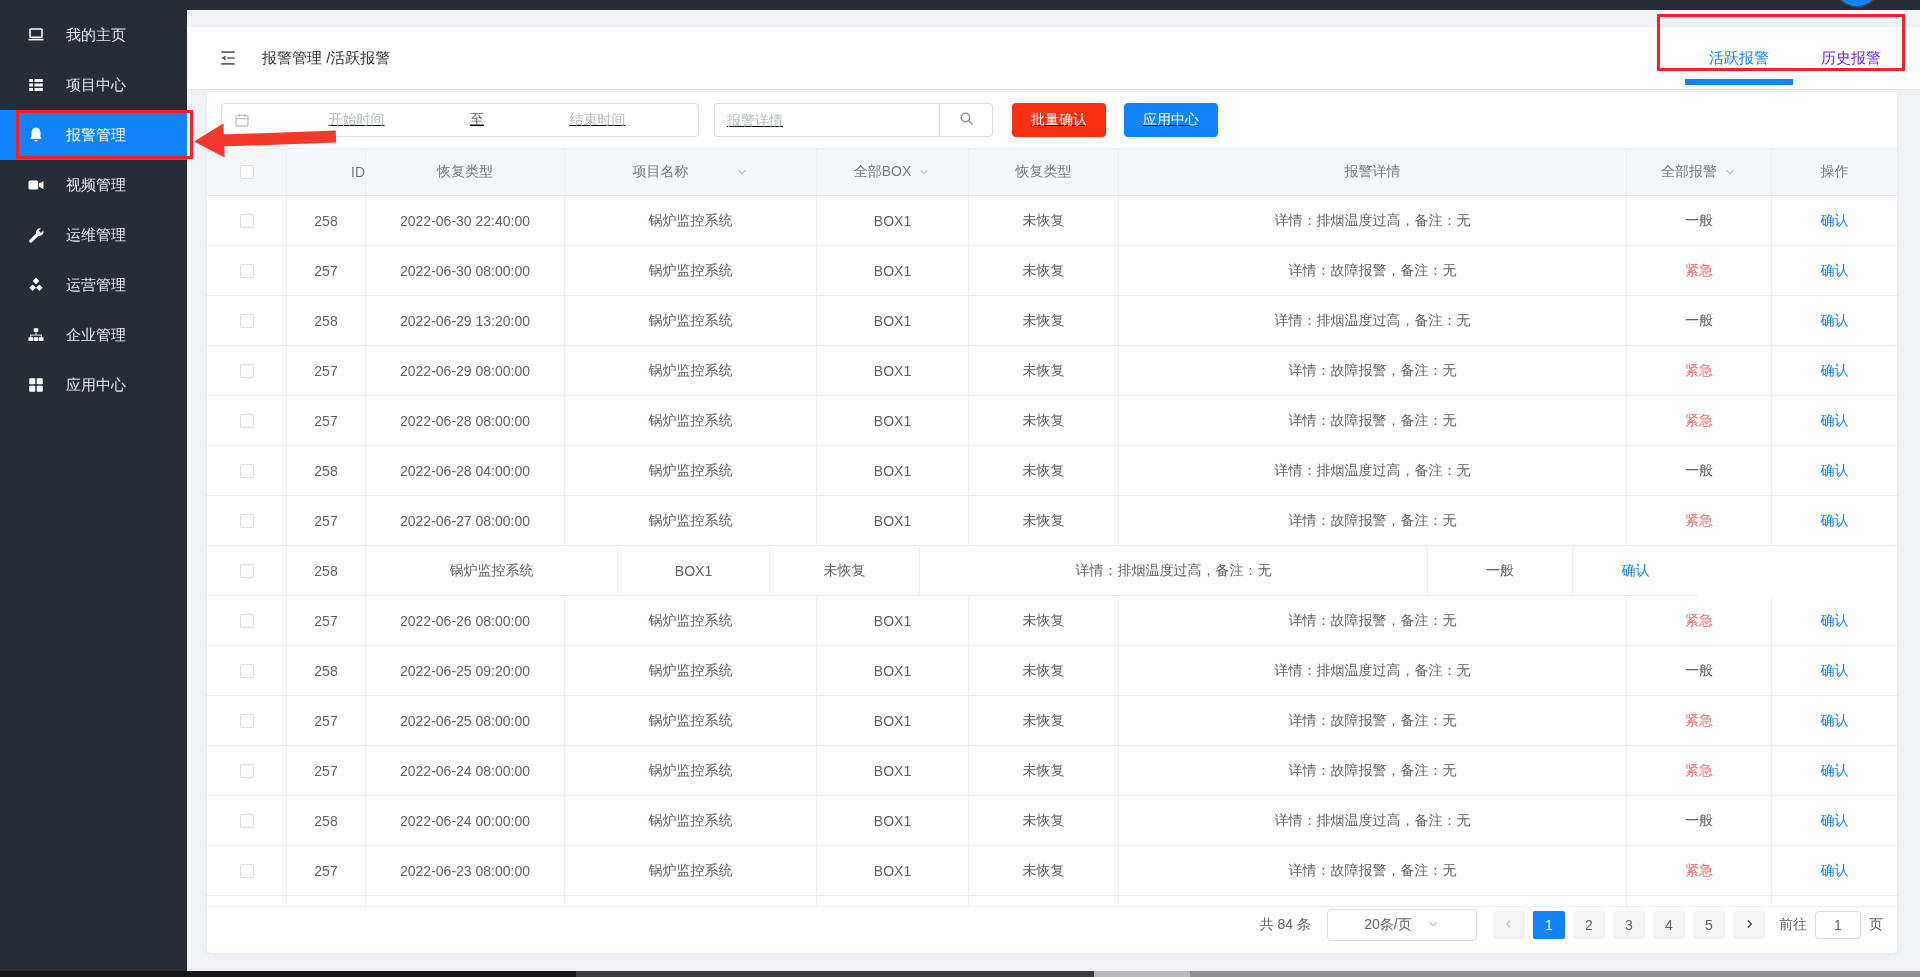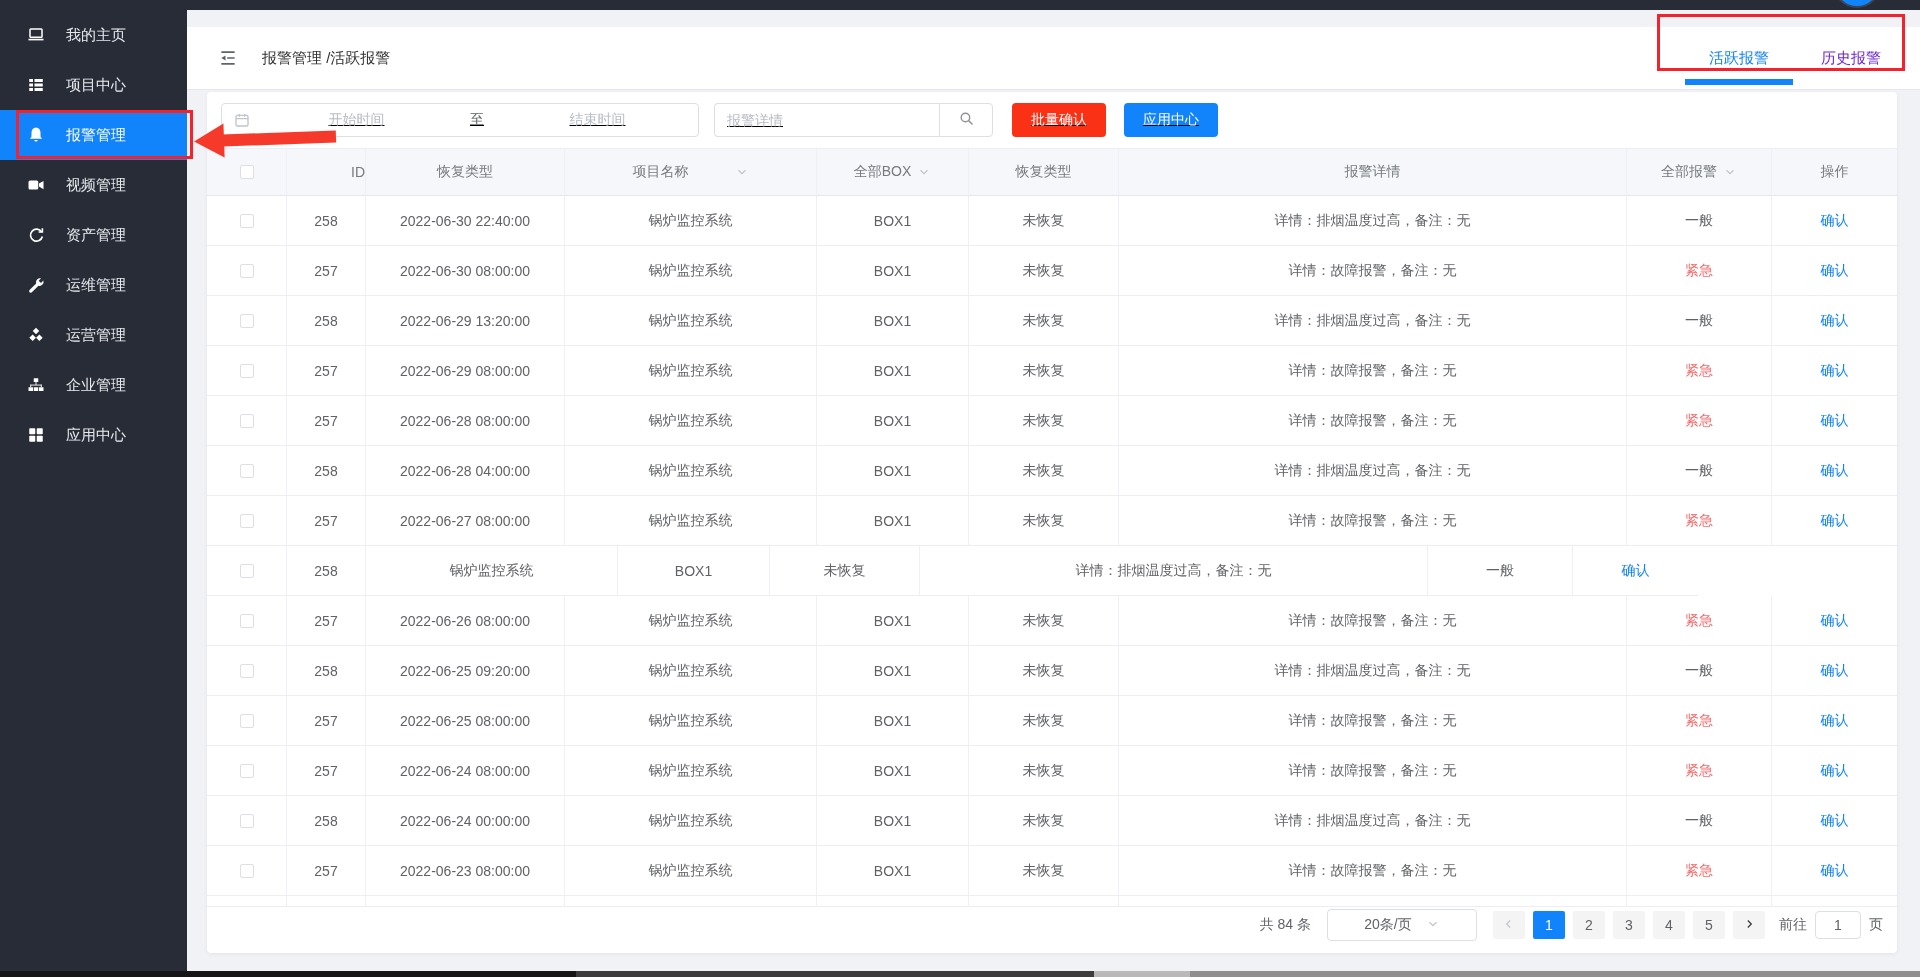--- a/index.html
+++ b/index.html
@@ -150,29 +150,20 @@
         <span class="s-icon">
           <svg viewBox="0 0 24 24" fill="#fff">
             <rect x="2" y="6" width="13" height="12" rx="2"></rect>
             <path d="M16 10l6-3.5v11L16 14z"></path>
           </svg>
         </span>
         <span>视频管理</span>
       </div>
       <div class="side-item">
         <span class="s-icon">
-          <svg viewBox="0 0 24 24" fill="none" stroke="#fff" stroke-width="2.2">
-            <path d="M19.5 8a8 8 0 1 0 1 6"></path>
-            <path d="M20.5 3v5h-5" fill="none"></path>
-          </svg>
-        </span>
-        <span>资产管理</span>
-      </div>
-      <div class="side-item">
-        <span class="s-icon">
           <svg viewBox="0 0 24 24" fill="#fff">
             <path d="M21.8 6.1l-3.2 3.2-3-3 3.2-3.2a5.4 5.4 0 0 0-6.6 6.8L3.4 18.7a2.2 2.2 0 0 0 3.1 3.1l8.8-8.8a5.4 5.4 0 0 0 6.5-6.9z"></path>
           </svg>
         </span>
         <span>运维管理</span>
       </div>
       <div class="side-item">
         <span class="s-icon">
           <svg viewBox="0 0 24 24" fill="#fff">
             <rect x="8.9" y="3.6" width="6.2" height="6.2" transform="rotate(45 12 6.7)"></rect>

